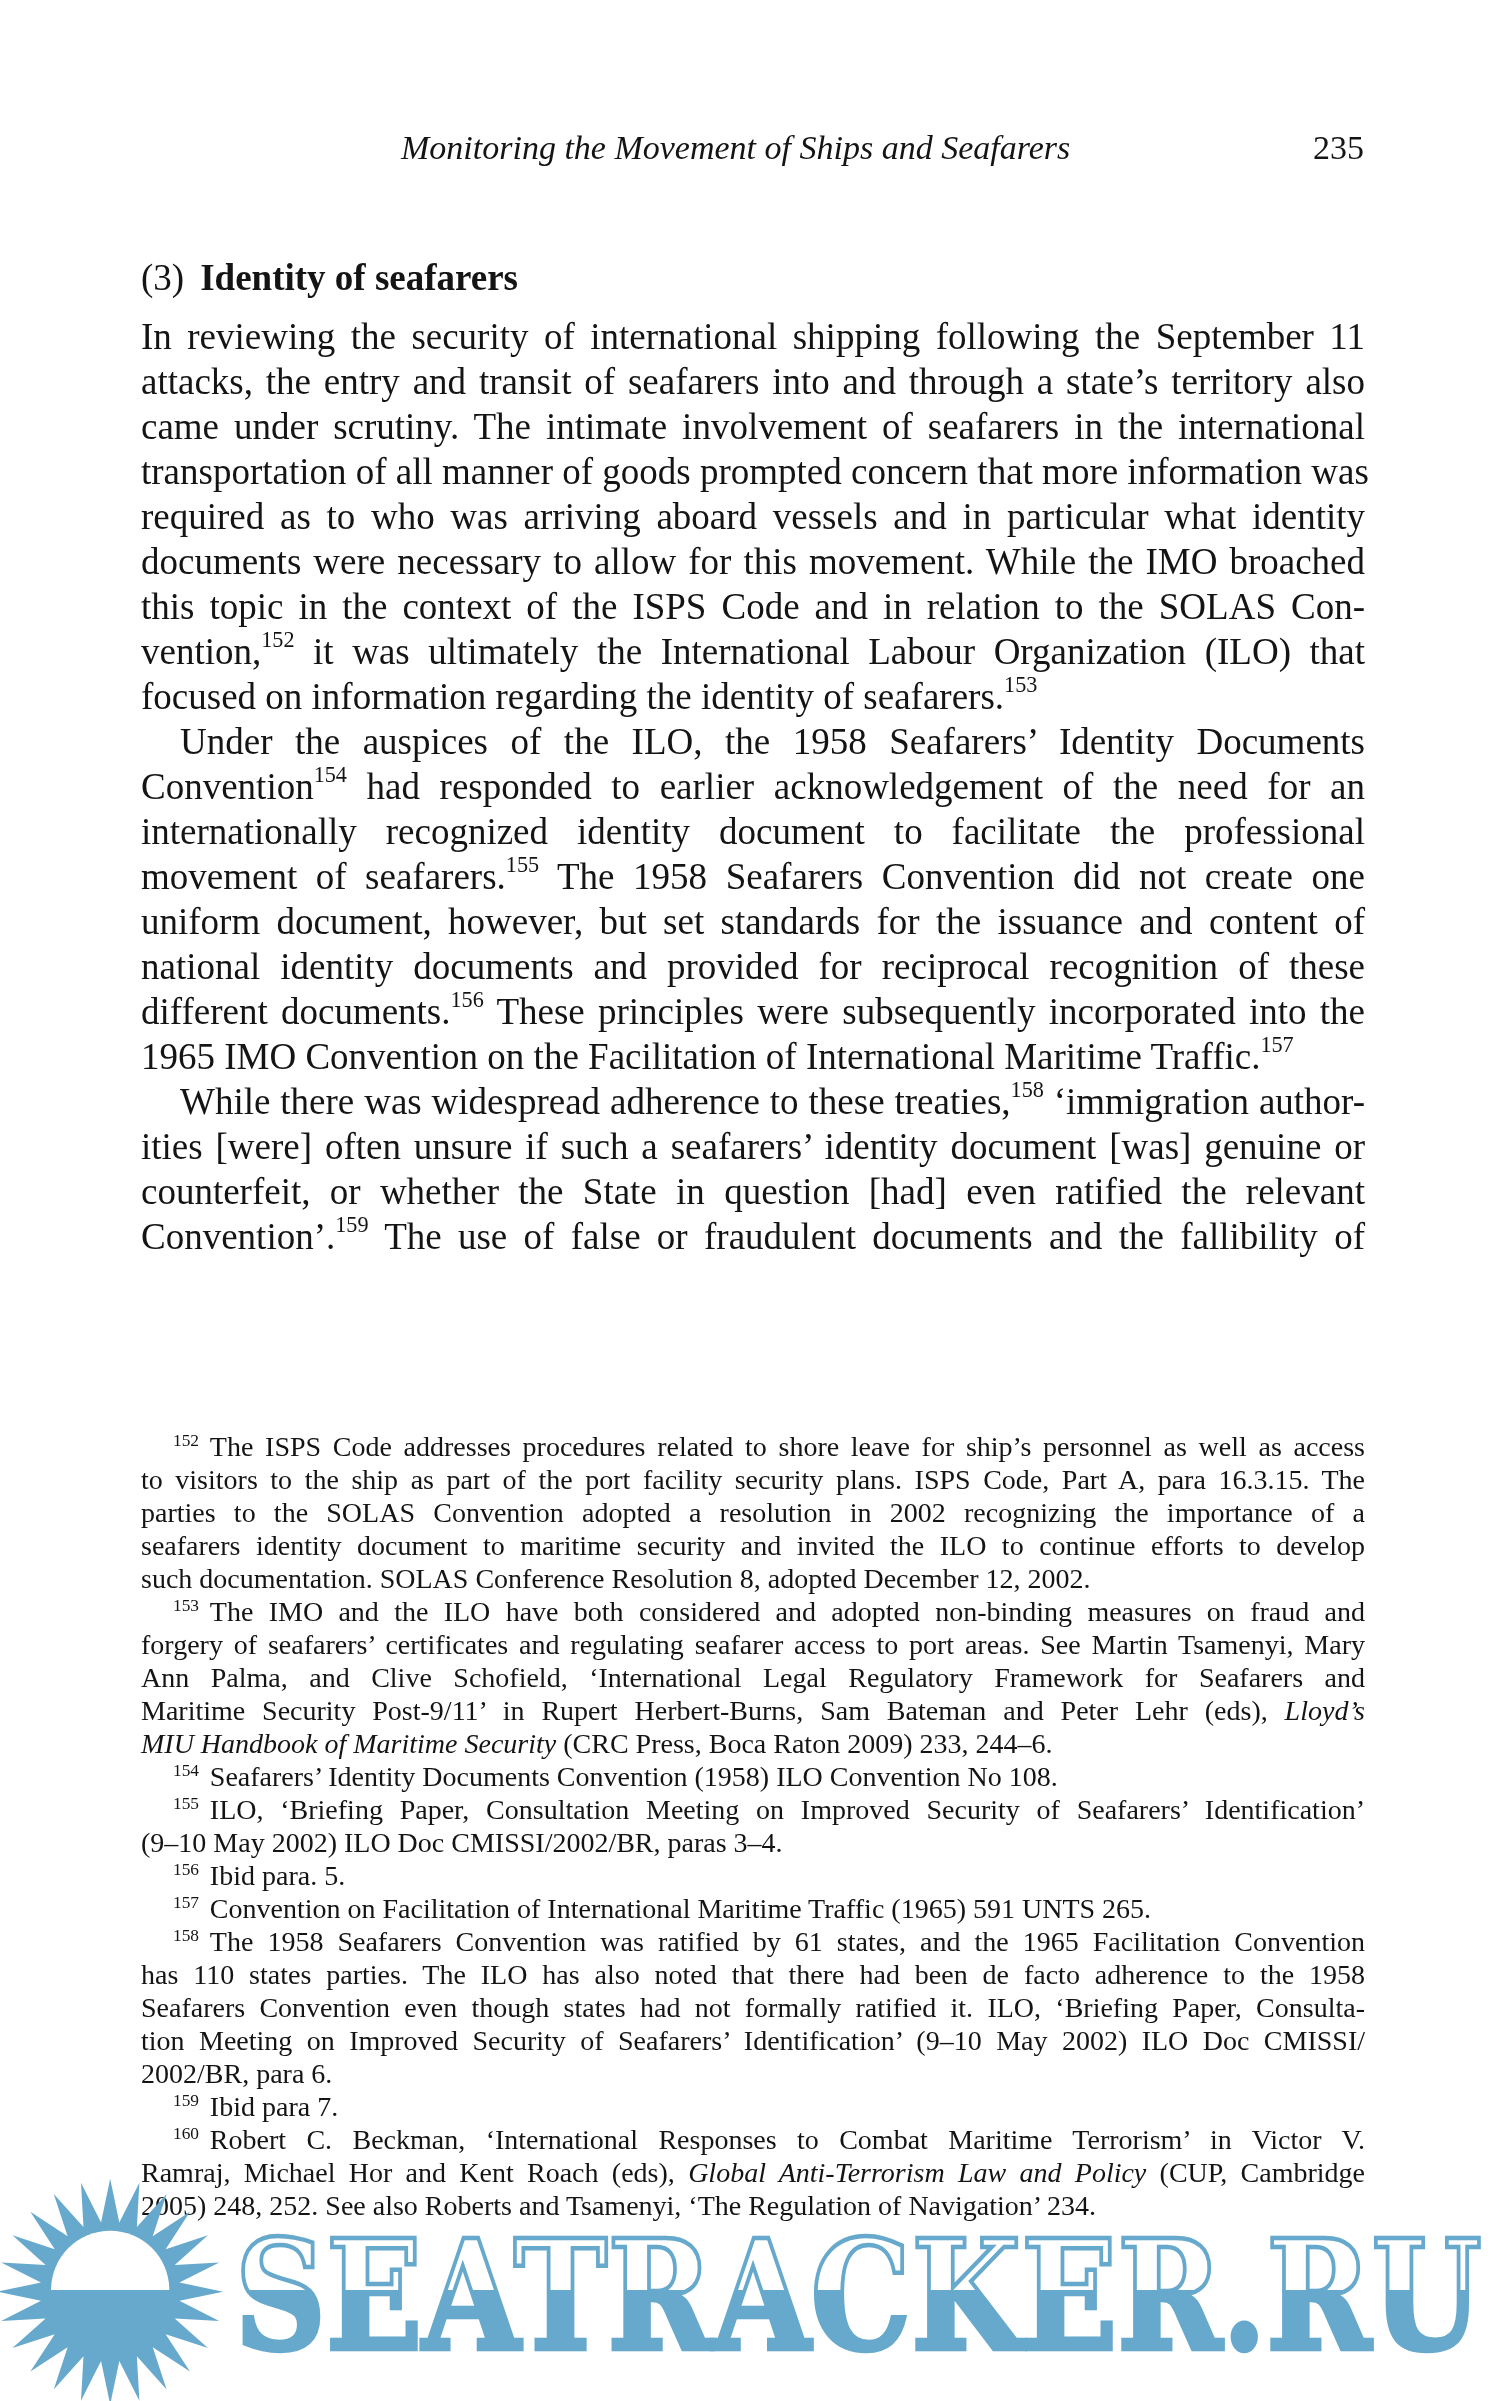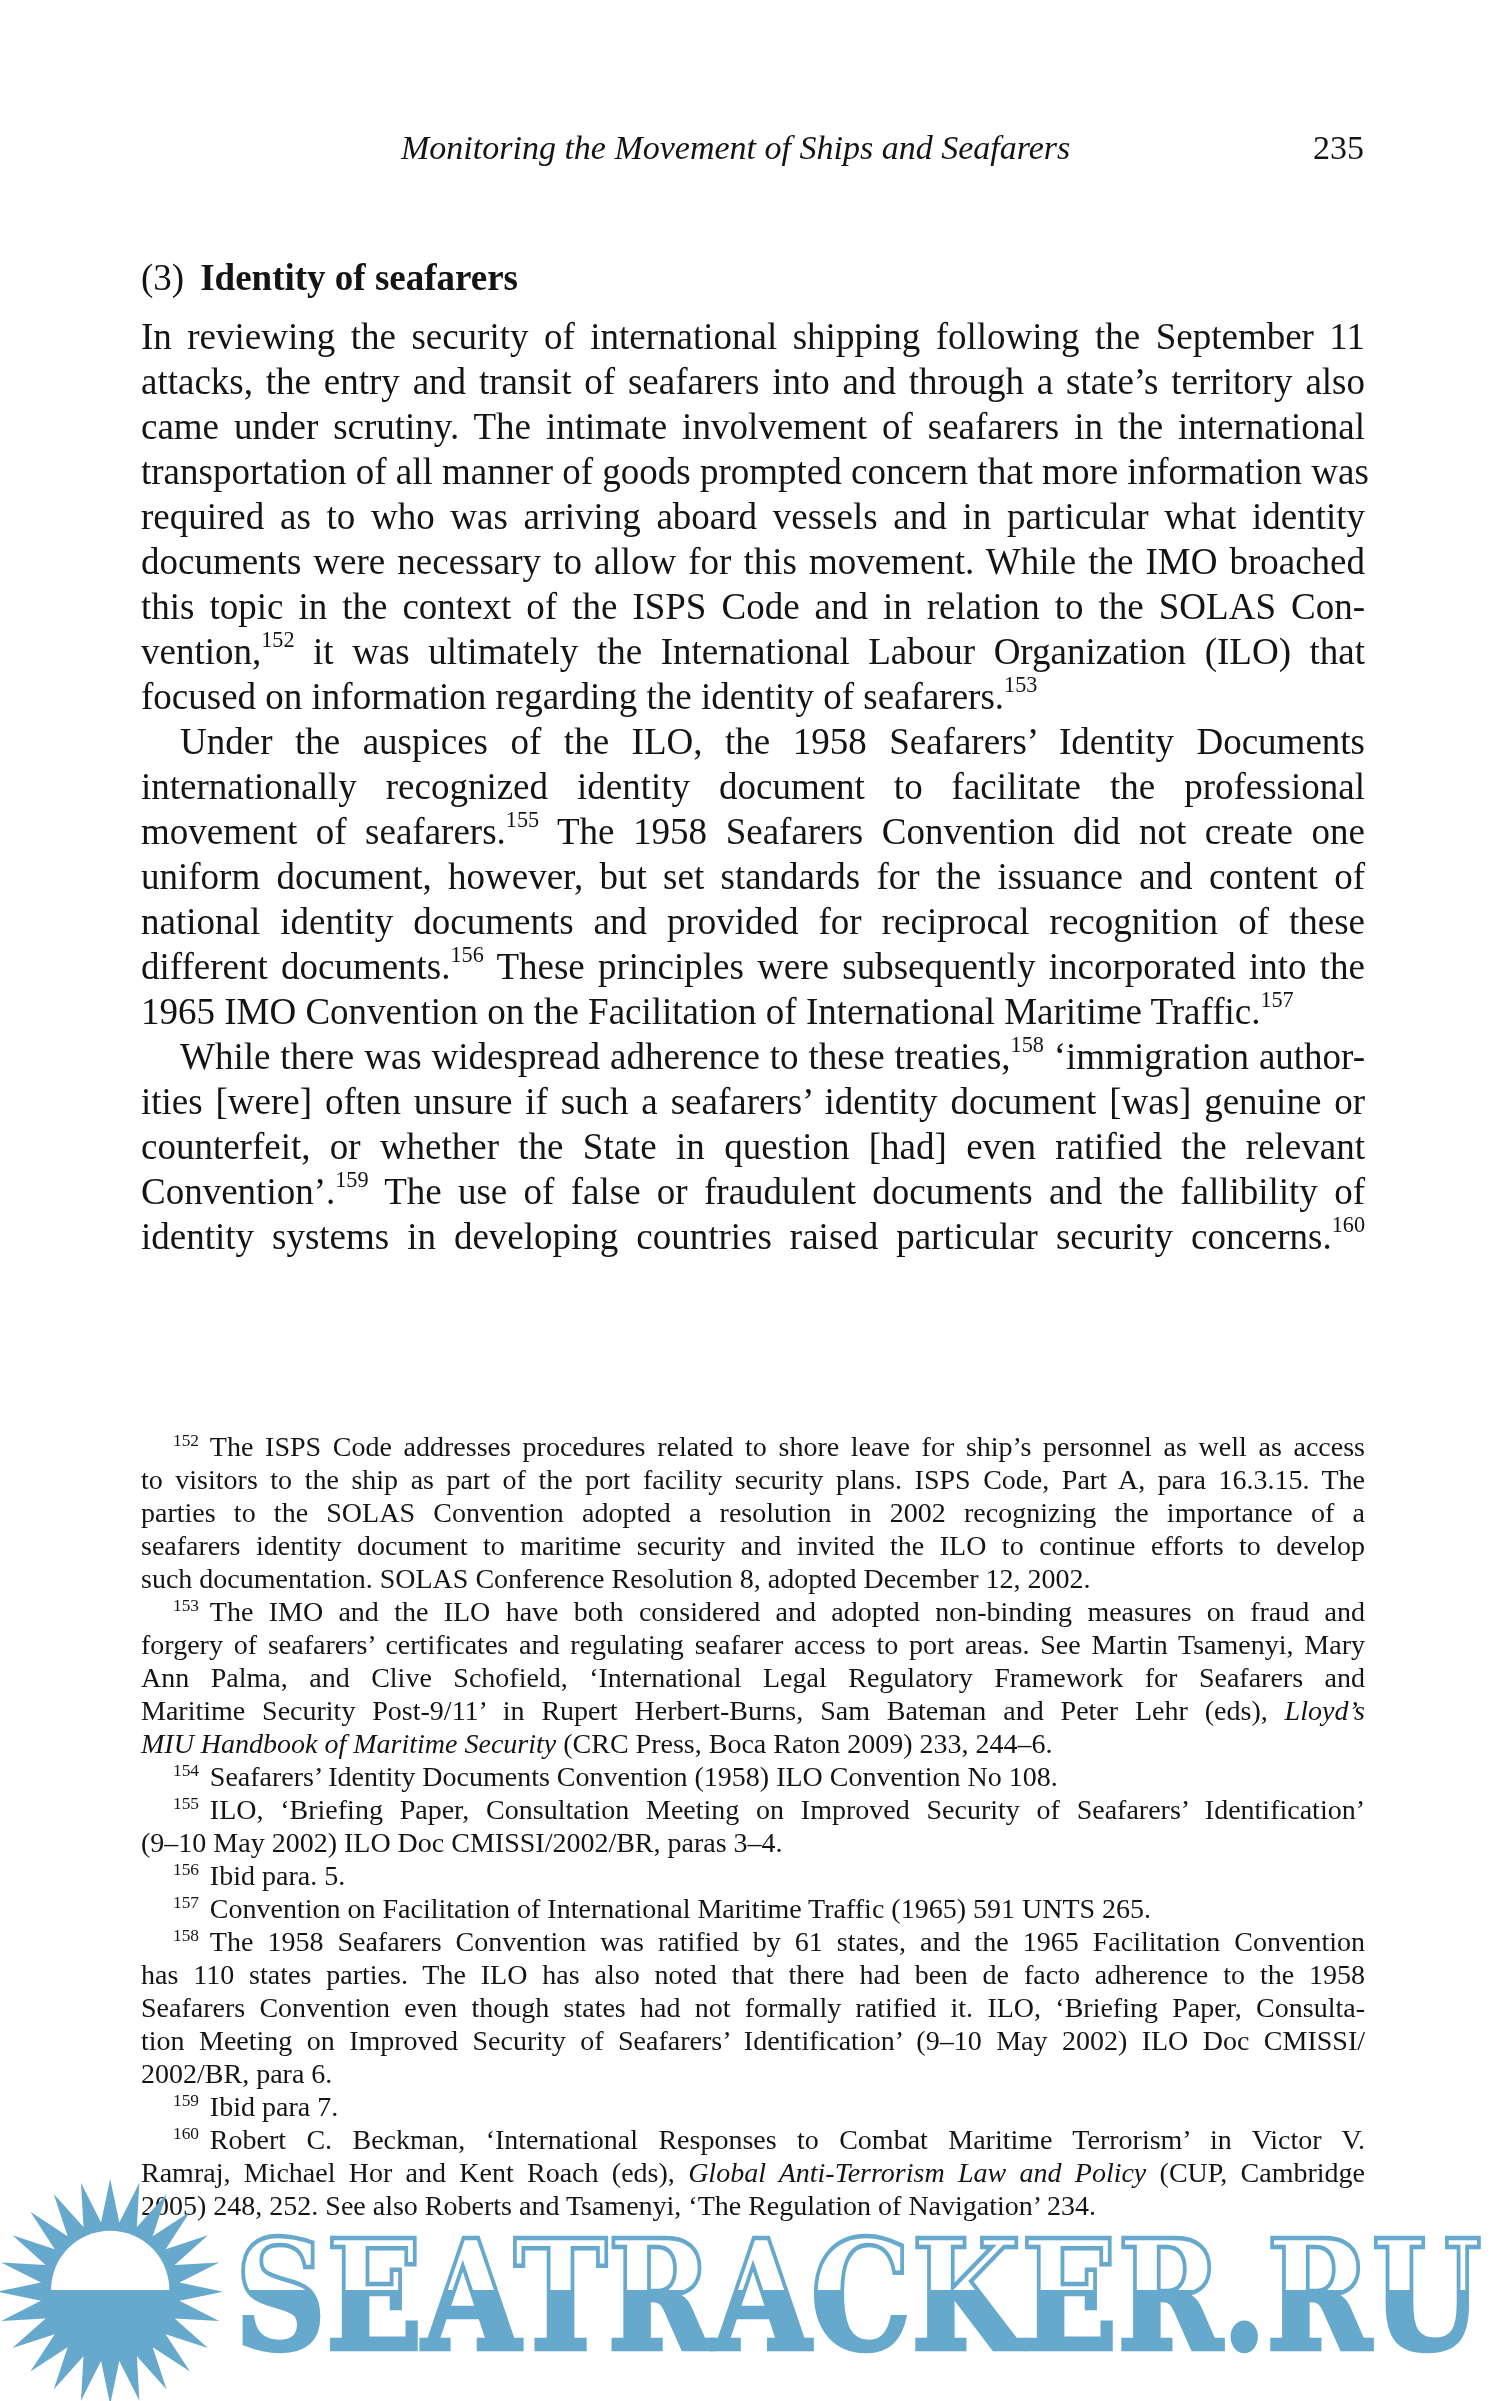--- a/index.html
+++ b/index.html
@@ -42,32 +42,32 @@
   <span class="line">attacks, the entry and transit of seafarers into and through a state’s territory also</span>
   <span class="line">came under scrutiny. The intimate involvement of seafarers in the international</span>
   <span class="line">transportation of all manner of goods prompted concern that more information was</span>
   <span class="line">required as to who was arriving aboard vessels and in particular what identity</span>
   <span class="line">documents were necessary to allow for this movement. While the IMO broached</span>
   <span class="line">this topic in the context of the ISPS Code and in relation to the SOLAS Con-</span>
   <span class="line"><span>vention,</span><sup>152</sup><span> it was ultimately the International Labour Organization (ILO) that</span></span>
   <span class="line last"><span>focused on information regarding the identity of seafarers.</span><sup>153</sup></span>
 
   <span class="line indent"><span>Under the auspices of the ILO, the 1958 Seafarers’ Identity Documents</span></span>
+  <span class="line"><span>Convention</span><sup>154</sup><span> had responded to earlier acknowledgement of the need for an</span></span>
   <span class="line">internationally recognized identity document to facilitate the professional</span>
   <span class="line"><span>movement of seafarers.</span><sup>155</sup><span> The 1958 Seafarers Convention did not create one</span></span>
   <span class="line">uniform document, however, but set standards for the issuance and content of</span>
   <span class="line">national identity documents and provided for reciprocal recognition of these</span>
   <span class="line"><span>different documents.</span><sup>156</sup><span> These principles were subsequently incorporated into the</span></span>
   <span class="line last"><span>1965 IMO Convention on the Facilitation of International Maritime Traffic.</span><sup>157</sup></span>
 
   <span class="line indent"><span>While there was widespread adherence to these treaties,</span><sup>158</sup><span> ‘immigration author-</span></span>
   <span class="line">ities [were] often unsure if such a seafarers’ identity document [was] genuine or</span>
   <span class="line">counterfeit, or whether the State in question [had] even ratified the relevant</span>
   <span class="line"><span>Convention’.</span><sup>159</sup><span> The use of false or fraudulent documents and the fallibility of</span></span>
-  <span class="line"><span>identity systems in developing countries raised particular security concerns.</span><sup>160</sup></span>
 </div>
 
 <div class="abs notes">
 
   <span class="fline first"><span class="fn">152</span><span>The ISPS Code addresses procedures related to shore leave for ship’s personnel as well as access</span></span>
   <span class="fline">to visitors to the ship as part of the port facility security plans. ISPS Code, Part A, para 16.3.15. The</span>
   <span class="fline">parties to the SOLAS Convention adopted a resolution in 2002 recognizing the importance of a</span>
   <span class="fline">seafarers identity document to maritime security and invited the ILO to continue efforts to develop</span>
   <span class="fline last">such documentation. SOLAS Conference Resolution 8, adopted December 12, 2002.</span>
 

